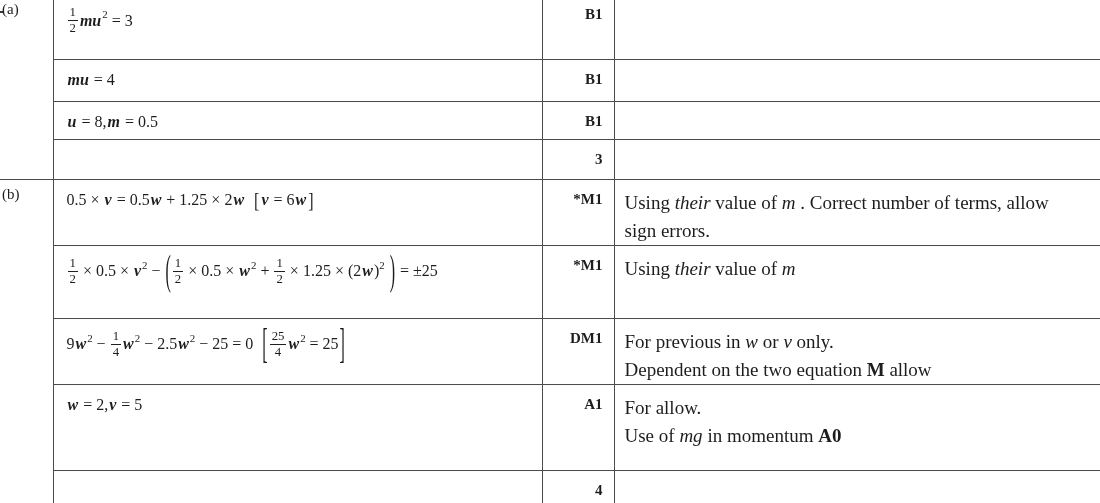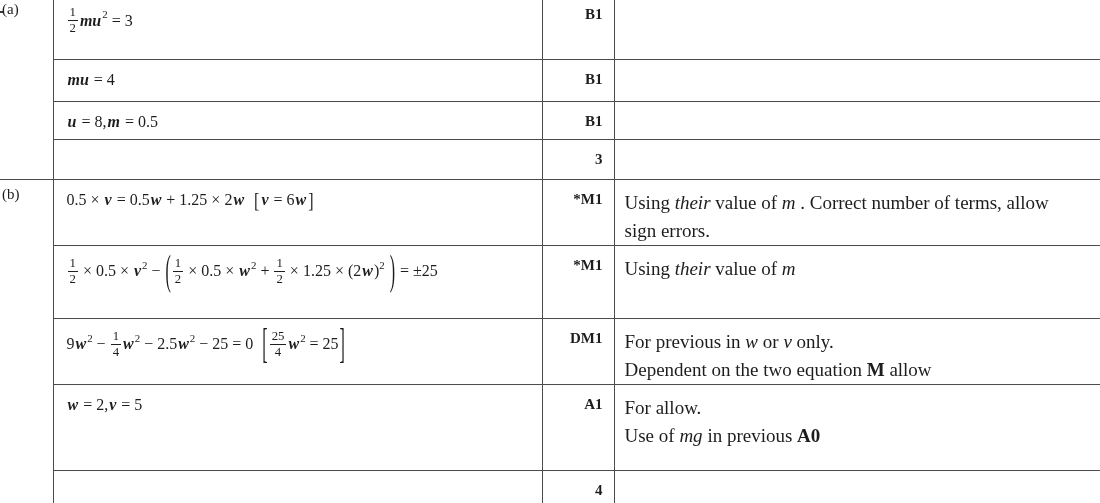--- a/index.html
+++ b/index.html
@@ -95,21 +95,21 @@
             <div class="rich-line"><span class="seg-n">Dependent on the two equation </span><span class="seg-b">M</span><span class="seg-n"> allow</span></div>
           </td>
       </tr>
       <tr style="height:86px">
         <td class="math">
             <div class="math-line"><span class="mv">w</span><span class="mt"> = 2,</span><span class="mv">v</span><span class="mt"> = 5</span></div>
           </td>
         <td class="mark">A1</td>
         <td class="comment">
             <div class="rich-line"><span class="seg-n">For allow.</span></div>
-            <div class="rich-line"><span class="seg-n">Use of </span><span class="seg-i">mg</span><span class="seg-n"> in previous </span><span class="seg-b">A0</span></div>
+            <div class="rich-line"><span class="seg-n">Use of </span><span class="seg-i">mg</span><span class="seg-n"> in momentum </span><span class="seg-b">A0</span></div>
           </td>
       </tr>
       <tr style="height:40px">
         <td class="math"></td>
         <td class="mark">4</td>
         <td class="comment"></td>
       </tr>
     </tbody>
   </table>
 </div>

